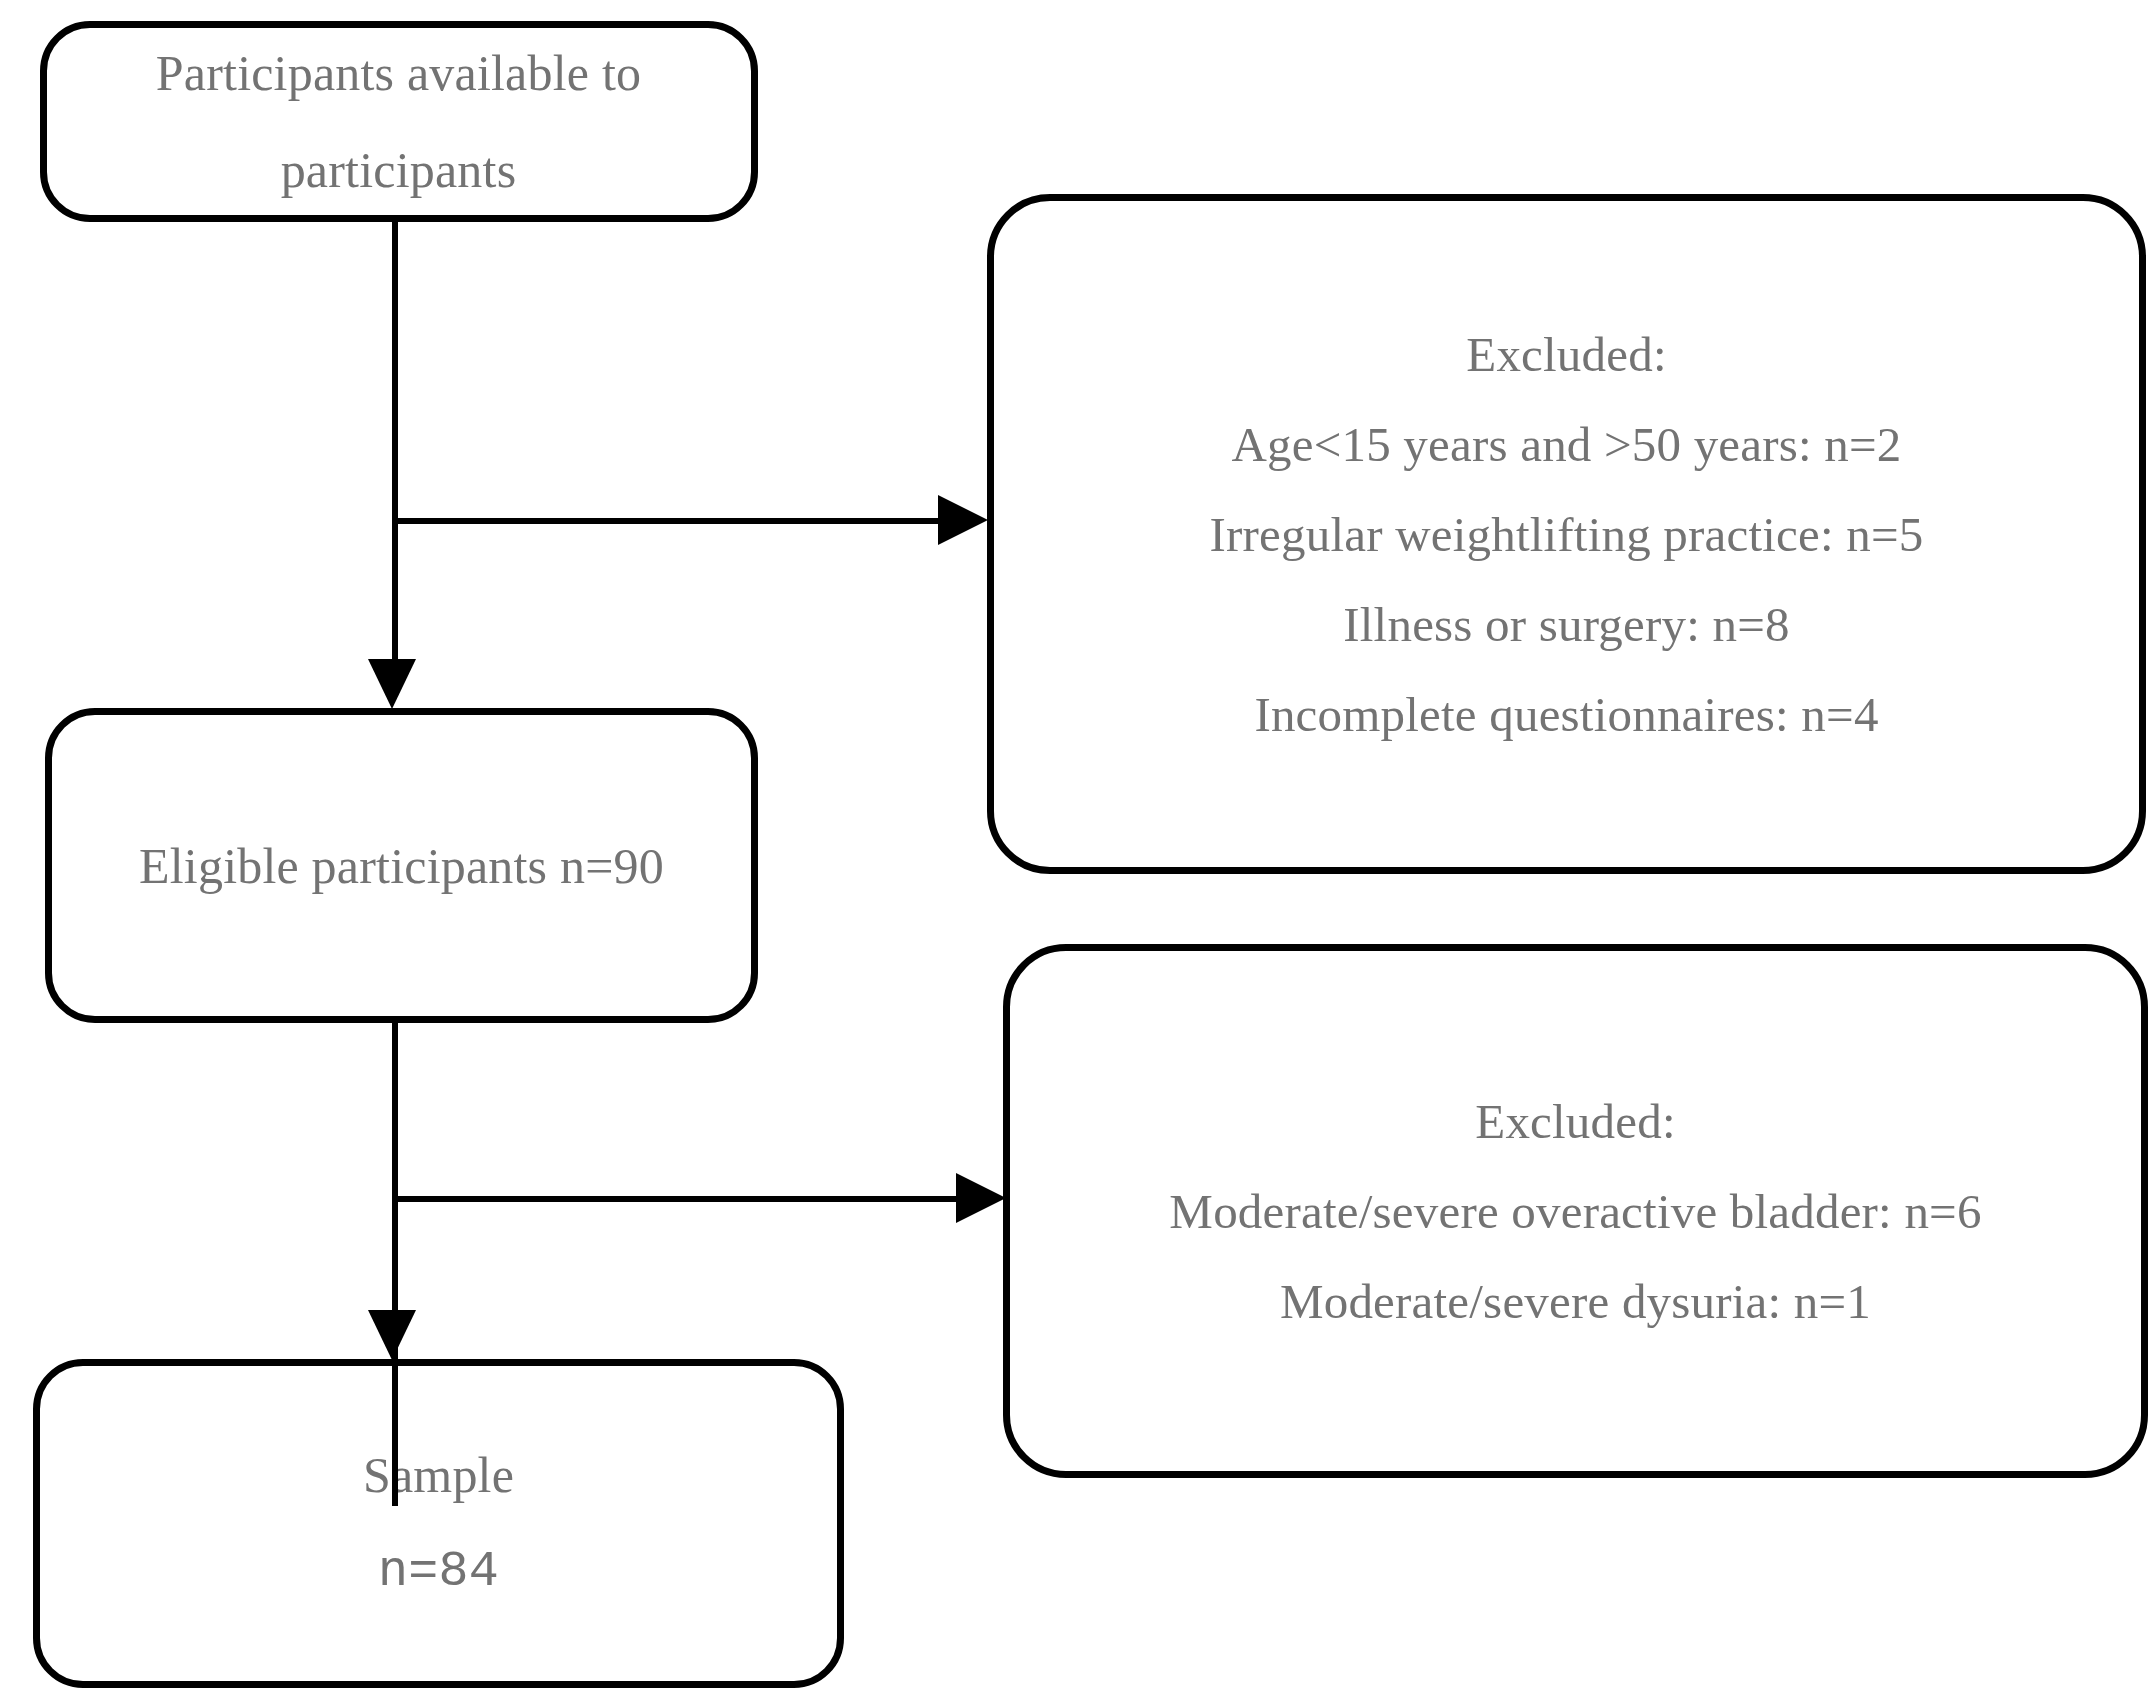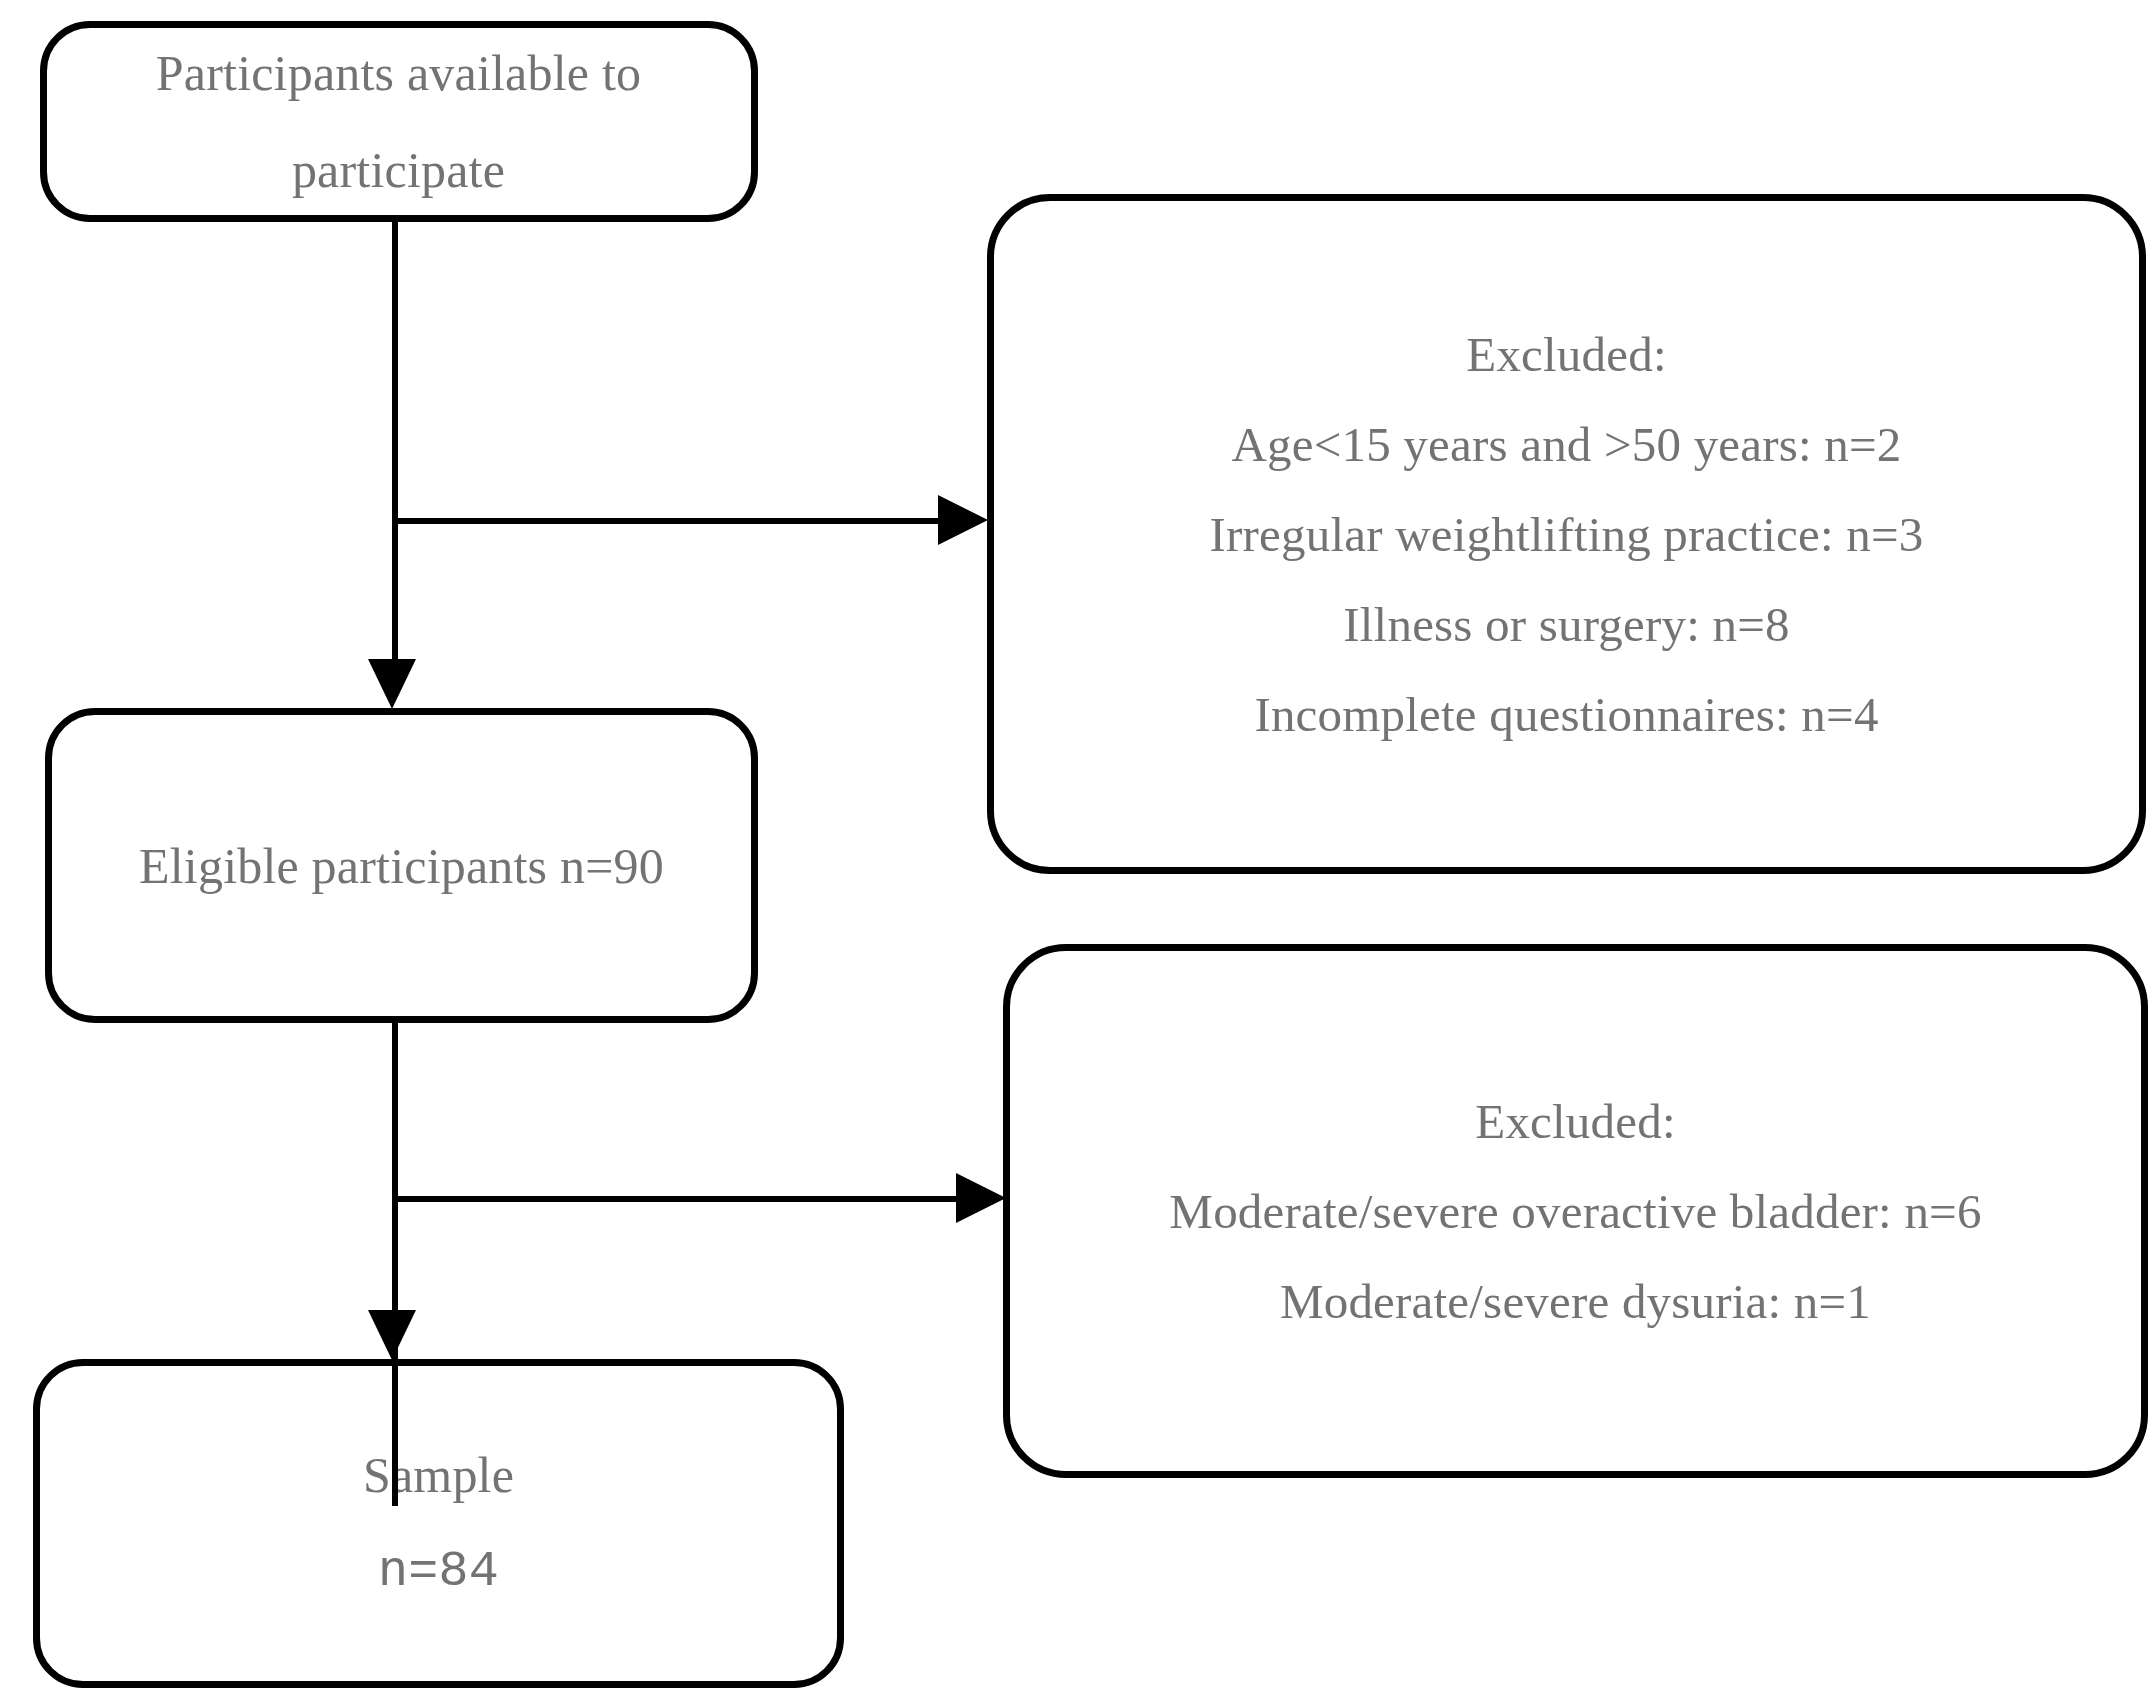--- a/index.html
+++ b/index.html
@@ -118,36 +118,36 @@
   #conn-h2 { left: 378px; top: 1196px; width: 563px; }
   #conn-h2-head { left: 940px; top: 1173px; }
 </style>
 </head>
 <body>
 
 <div id="page">
 
   <div class="node" id="node-available">
     <span class="line">Participants available to</span>
-    <span class="line">participate</span>
+    <span class="line">participants</span>
   </div>
 
   <div class="node" id="node-eligible">
     <span class="line">Eligible participants n=90</span>
   </div>
 
   <div class="node" id="node-sample">
     <span class="line">Sample</span>
     <span class="line">n=84</span>
   </div>
 
   <div class="node" id="node-excluded-1">
     <span class="line">Excluded:</span>
     <span class="line">Age&lt;15 years and &gt;50 years: n=2</span>
-    <span class="line">Irregular weightlifting practice: n=3</span>
+    <span class="line">Irregular weightlifting practice: n=5</span>
     <span class="line">Illness or surgery: n=8</span>
     <span class="line">Incomplete questionnaires: n=4</span>
   </div>
 
   <div class="node" id="node-excluded-2">
     <span class="line">Excluded:</span>
     <span class="line">Moderate/severe overactive bladder: n=6</span>
     <span class="line">Moderate/severe dysuria: n=1</span>
   </div>
 

